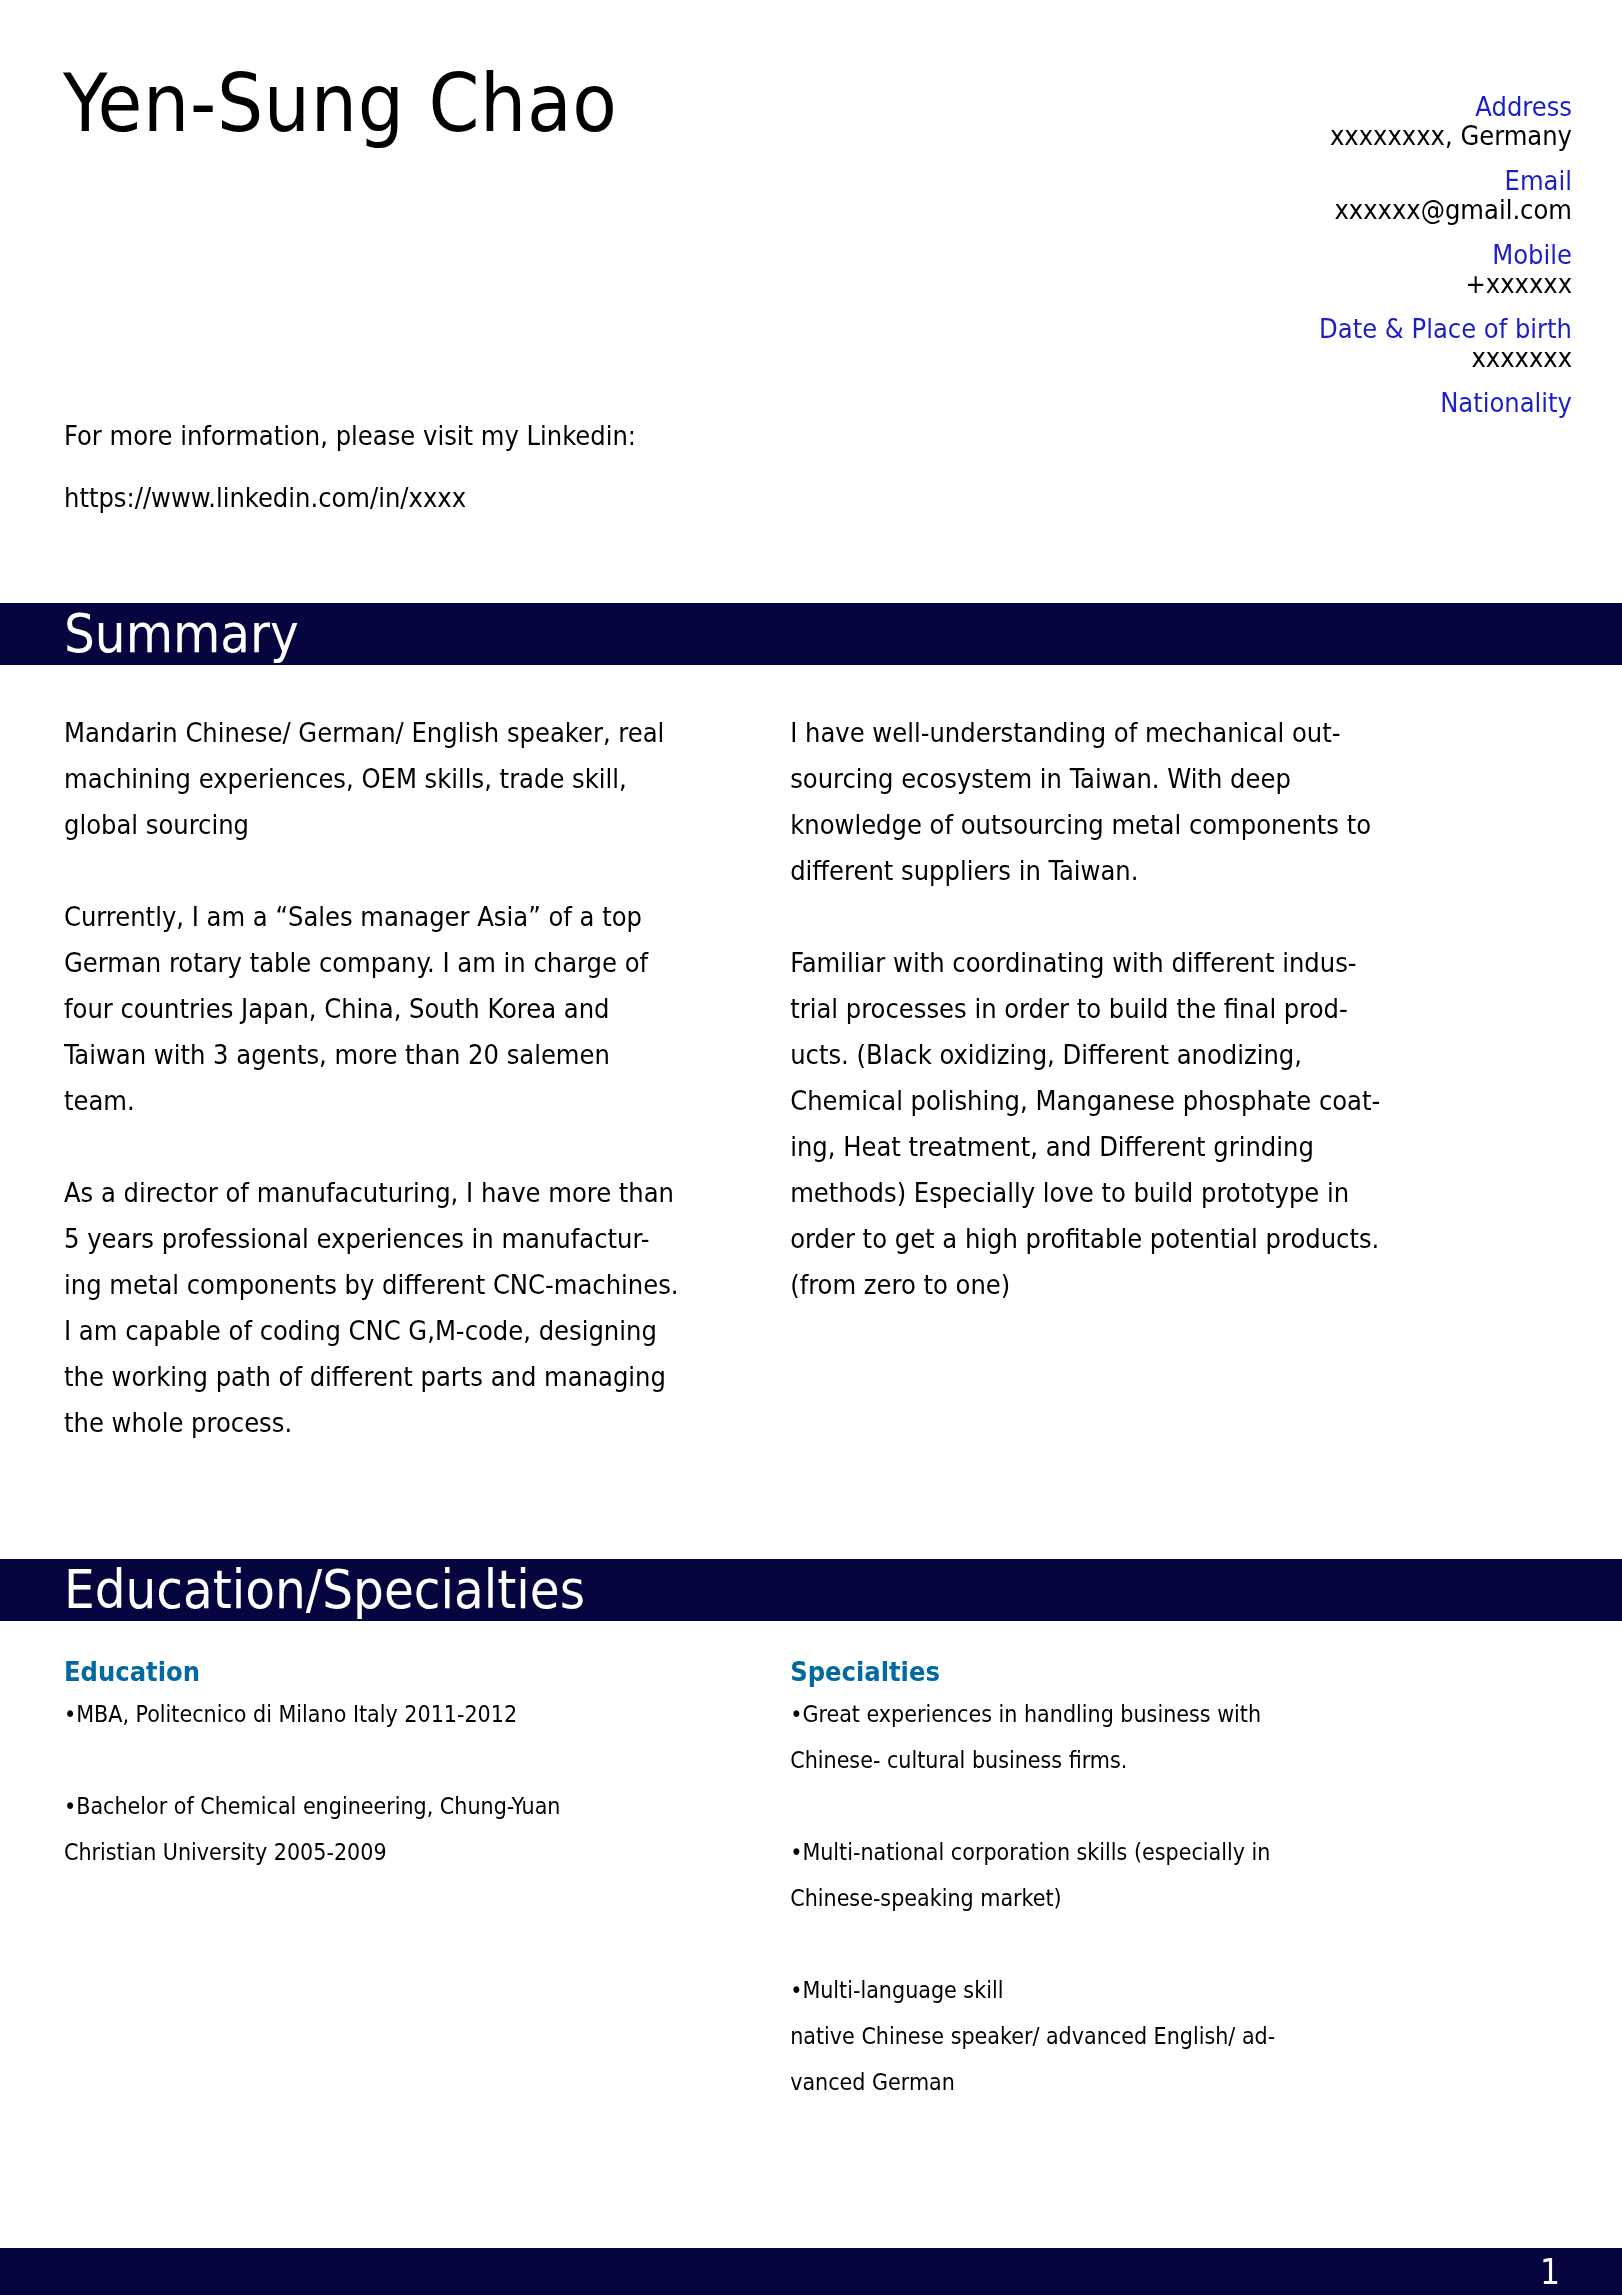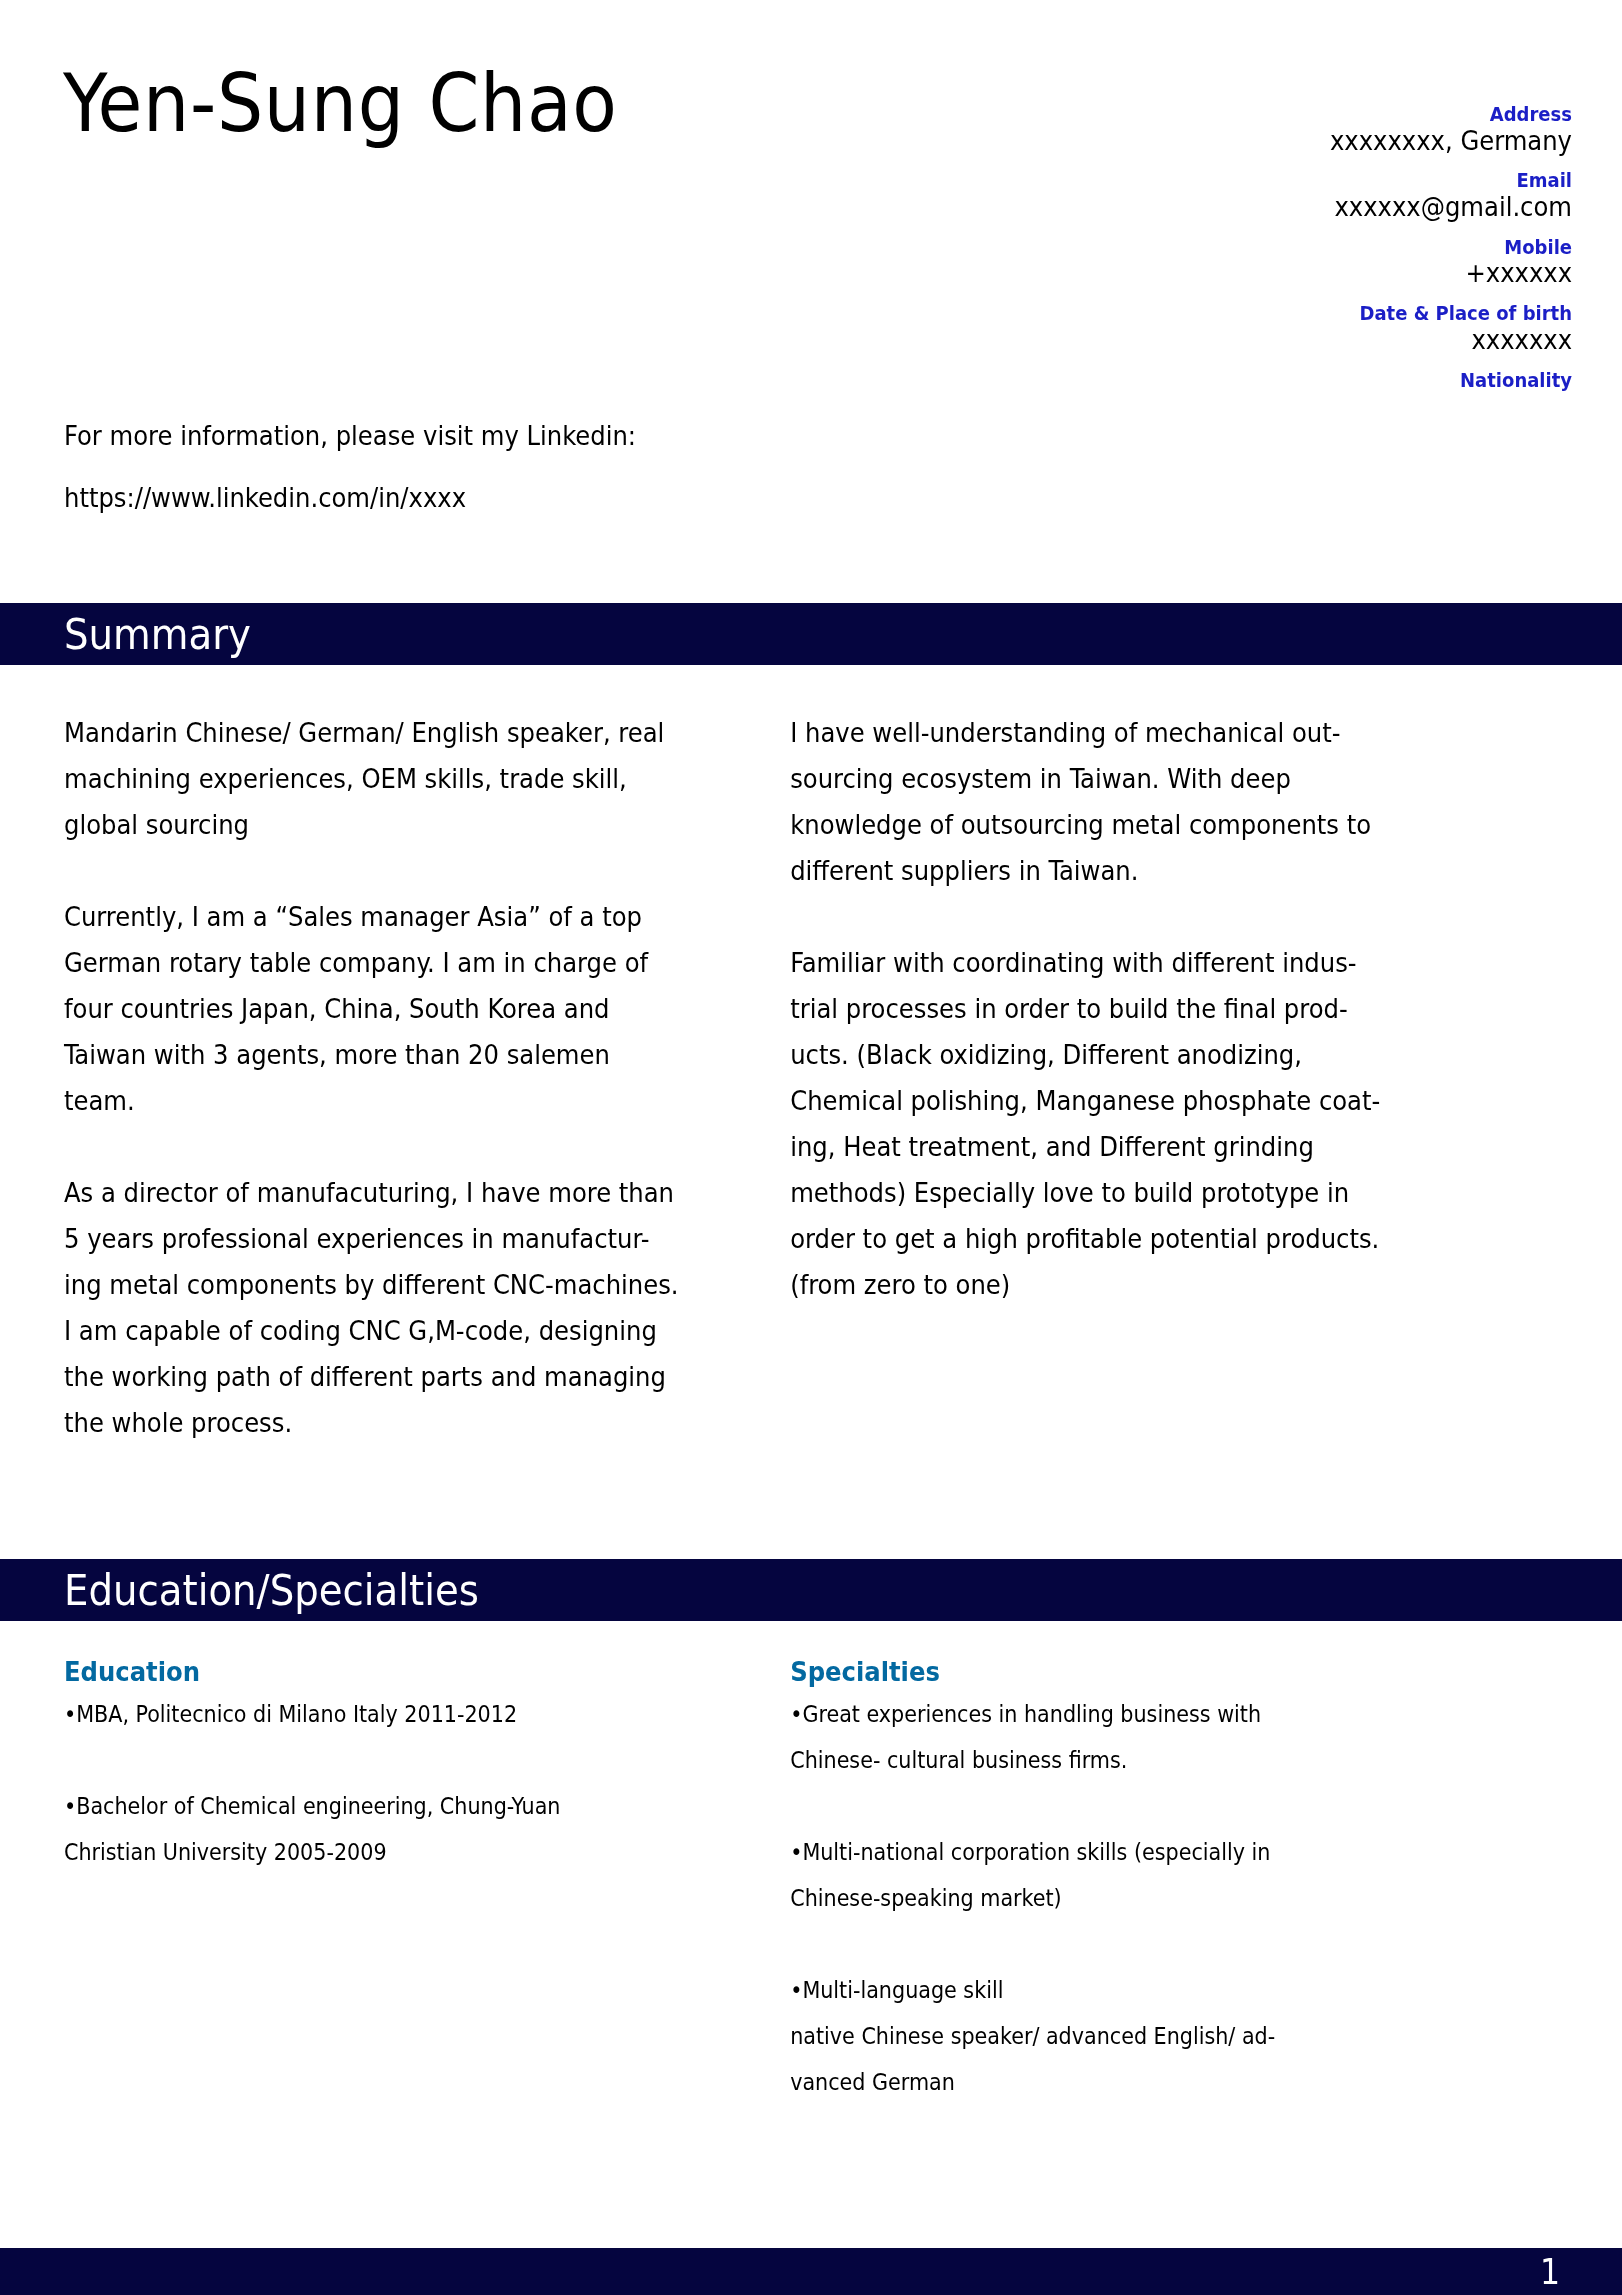--- a/index.html
+++ b/index.html
@@ -55,24 +55,23 @@
     right: 51px;
     top: 92px;
     width: 589px;
     text-align: right;
   }
   .contact-item { margin-bottom: 15.7px; }
   .contact-item:last-child { margin-bottom: 0; }
   .contact-label {
     display: block;
     color: #1b1fc6;
-    font-size: 20px;
-    font-weight: 700;
+    font-size: 27px;
+    font-weight: 400;
     line-height: 1.08;
-    margin-top: 12px;
   }
   .contact-value {
     display: block;
     color: #000000;
     font-size: 27px;
     font-weight: 400;
     line-height: 1.08;
   }
 
   
@@ -82,21 +81,21 @@
     width: 1623px;
     height: 62px;
     background: #05053f;
   }
   .section-bar-title {
     position: absolute;
     left: 64px;
     top: 50%;
     transform: translateY(-50%);
     color: #ffffff;
-    font-size: 43px;
+    font-size: 54px;
     font-weight: 400;
     line-height: 1.0;
     white-space: nowrap;
     text-align: center;
   }
   #summary-bar { top: 603px; }
   #edu-bar { top: 1559px; }
 
   
   .cols {

